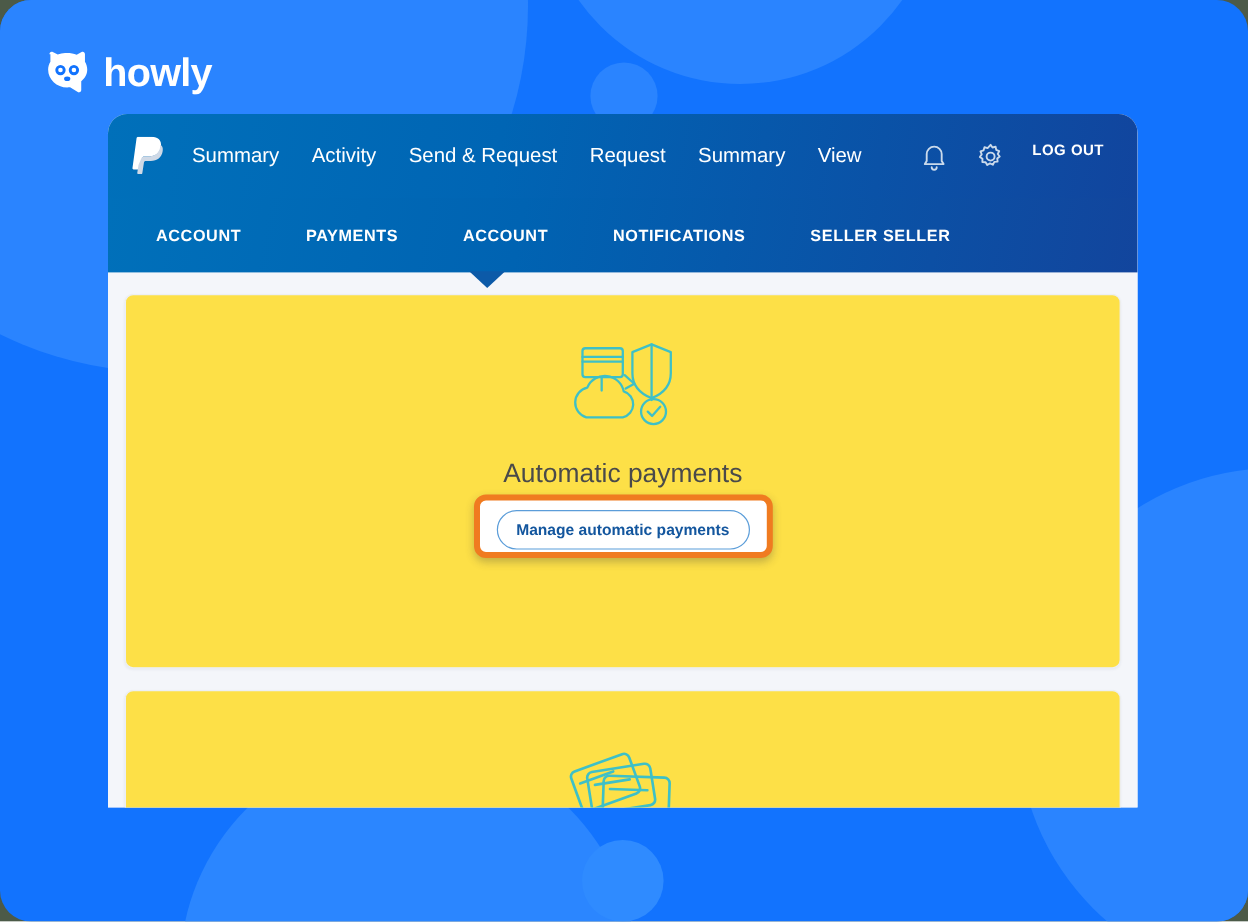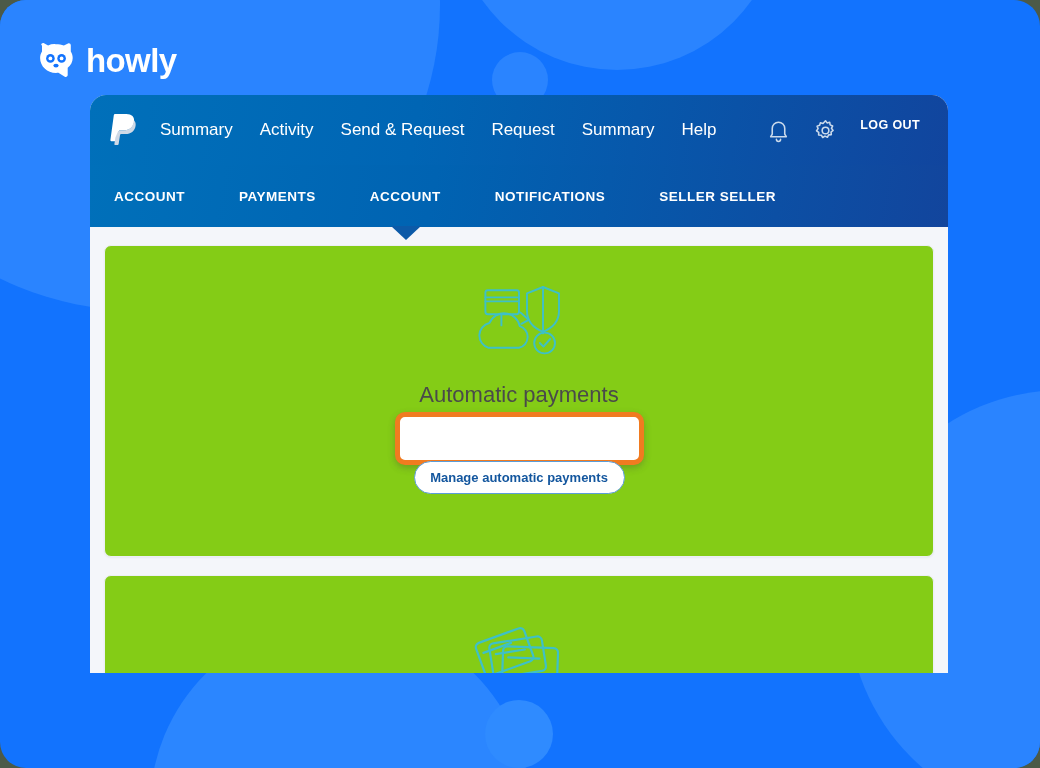--- a/index.html
+++ b/index.html
@@ -130,21 +130,21 @@
     cursor: pointer;
   }
 
   
   #subnav {
     position: relative;
     height: 62px;
     background: linear-gradient(100deg, #0070ba 0%, #0063b2 40%, #12459d 100%);
     display: flex;
     align-items: center;
-    padding-left: 24px;
+    padding-left: 40px;
     gap: 54px;
   }
   .subnav-tab {
     color: #ffffff;
     font-size: 13.5px;
     font-weight: 700;
     letter-spacing: .5px;
     white-space: nowrap;
     cursor: pointer;
   }
@@ -158,21 +158,21 @@
     border-top: 14px solid #0c5aa8;
   }
 
   
   #page-body {
     background: #f4f6fa;
     padding: 18px 14px 0 14px;
     height: calc(100% - 132px);
   }
   .card {
-    background: #84cc16;
+    background: #fde047;
     border: 1px solid #eceff4;
     border-radius: 7px;
     box-shadow: 0 1px 2px rgba(16,40,80,.05);
   }
   #card-auto {
     height: 312px;
     display: flex;
     flex-direction: column;
     align-items: center;
     justify-content: flex-start;
@@ -211,21 +211,20 @@
     align-items: center;
     justify-content: center;
     width: 211px; height: 33px;
     border: 1px solid #5b9dd9;
     border-radius: 17px;
     background: #ffffff;
     color: #13569e;
     font-size: 13px;
     font-weight: 700;
     cursor: pointer;
-    margin-top: 36px;
   }
 
   #card-cards {
     margin-top: 18px;
     height: 160px;
     display: flex;
     align-items: flex-start;
     justify-content: center;
     padding-top: 36px;
     overflow: hidden;
@@ -264,21 +263,21 @@
           <path fill="#ffffff" d="M6.2 0h11.1c5.3 0 8.6 2.9 7.8 8.1-.8 5.4-4.7 8.3-10 8.3h-4.2c-.7 0-1.3.5-1.4 1.2L8 26.4c-.1.5-.5.8-1 .8H2.3c-.6 0-1-.5-.9-1.1L4.8 1.2C5 .5 5.5 0 6.2 0z"></path>
           <path fill="#cfd9e6" d="M10.4 16.4h4.2c5.3 0 9.2-2.9 10-8.3.1-.5.1-1 .1-1.5 1.5.9 2.3 2.6 1.9 5.2-.8 5.4-4.7 8.3-10 8.3h-4.2c-.7 0-1.3.5-1.4 1.2l-1.4 9c-.1.5-.5.8-1 .8H6.3c-.6 0-1-.5-.9-1.1l1-6.4 2.6-6.2z"></path>
         </svg>
 
         <div class="nav-links">
           <span class="nav-link">Summary</span>
           <span class="nav-link">Activity</span>
           <span class="nav-link">Send &amp; Request</span>
           <span class="nav-link">Request</span>
           <span class="nav-link">Summary</span>
-          <span class="nav-link">Help</span>
+          <span class="nav-link">View</span>
         </div>
 
         <div class="nav-right">
           <svg class="nav-icon" viewBox="0 0 24 24" fill="none" stroke="#dbe6f2" stroke-width="1.5" stroke-linecap="round" stroke-linejoin="round">
             <path d="M18 15.5V10a6 6 0 1 0-12 0v5.5L4.5 18h15L18 15.5z"></path>
             <path d="M10 20.5a2 2 0 0 0 4 0"></path>
           </svg>
           <svg class="nav-icon" viewBox="0 0 24 24" fill="none" stroke="#dbe6f2" stroke-width="1.5" stroke-linecap="round" stroke-linejoin="round">
             <circle cx="12" cy="12" r="3.2"></circle>
             <path d="M12 2.6l1.5 2.1 2.5-.6.5 2.5 2.4 1-1.2 2.3 1.6 2-2 1.6.3 2.5-2.6.2-1.2 2.3-2.3-1.1-2.2 1.3-1.3-2.2-2.6-.1.1-2.6-2.1-1.5 1.5-2.1-1-2.4 2.5-.8.7-2.5 2.5.7z"></path>

